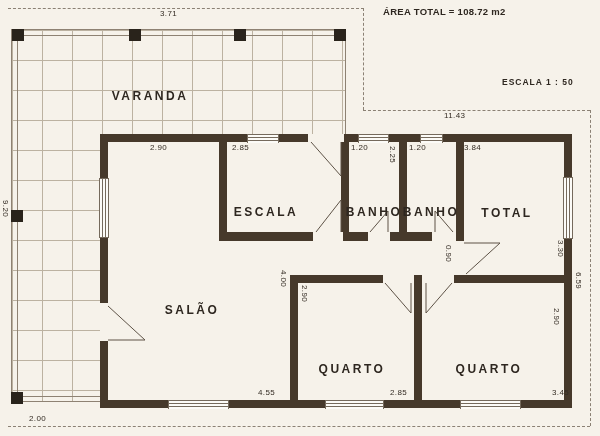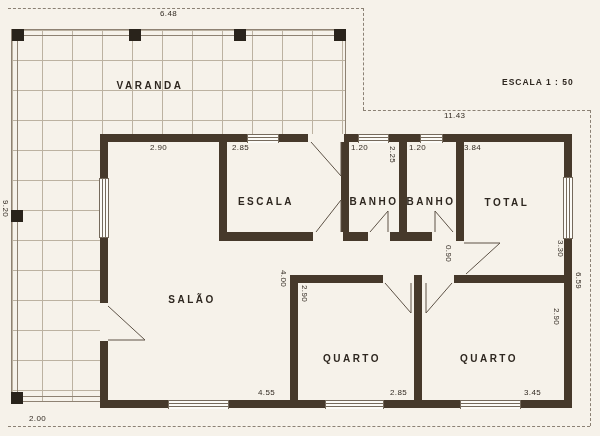--- a/index.html
+++ b/index.html
@@ -25,37 +25,38 @@
   .pillar{width:12px;height:12px;background:#29231b;}
   .wall{background:var(--wall,#46392b);}
   
   .win-h{height:9px;background:repeating-linear-gradient(to bottom,#756a5c 0 1px,#fcfbf7 1px 3px);border-left:1px solid #756a5c;border-right:1px solid #756a5c;}
   .win-v{width:10px;background:repeating-linear-gradient(to right,#756a5c 0 1px,#fcfbf7 1px 3px);border-top:1px solid #756a5c;border-bottom:1px solid #756a5c;}
   
   .notes{left:383px;top:6px;width:210px;color:var(--ink,#2e2720);}
   .notes div{position:static;font-size:9.5px;font-weight:bold;letter-spacing:.3px;margin-bottom:9px;white-space:nowrap;}
   .scale-label{left:502px;top:77px;font-size:8.5px;font-weight:bold;letter-spacing:1px;color:var(--ink,#2e2720);white-space:nowrap;text-align:center;}
   
-  .room-label{transform:translate(-50%,-50%);font-size:10px;font-weight:bold;letter-spacing:2.5px;color:var(--ink,#2e2720);white-space:nowrap;}
+  .room-label{transform:translate(-50%,-50%);font-size:12px;font-weight:bold;letter-spacing:2.5px;color:var(--ink,#2e2720);white-space:nowrap;margin-top:11px;}
   .dim{font-size:8px;letter-spacing:.4px;color:#332b23;white-space:nowrap;line-height:1;}
   .dim.vert{writing-mode:vertical-rl;}
   svg.overlay{left:0;top:0;}
 </style>
 </head>
 <body>
 
 <div class="sheet" style="--paper: #f6f2ea; --wall: #46392b; --grid: #b3a795; --ink: #2e2720; --line: #5e5347; --boundary: #8b8174;">
 
   <div class="dash-h" style="left:8px;top:8px;width:356px"></div>
   <div class="dash-v" style="left:363px;top:8px;height:102px"></div>
   <div class="dash-h" style="left:363px;top:110px;width:227px"></div>
   <div class="dash-v" style="left:590px;top:110px;height:316px"></div>
   <div class="dash-h" style="left:8px;top:426px;width:582px"></div>
 
   <div class="notes">
+    <div>ÁREA TOTAL = 108.72 m2</div>
   </div>
   <div class="scale-label">ESCALA 1 : 50</div>
 
   <div class="grid" style="left:12px;top:30px;width:333px;height:104px"></div>
   <div class="grid" style="left:12px;top:134px;width:88px;height:268px;background-position:0 0,0 16px"></div>
 
   <div class="beam-h" style="left:12px;top:29px;width:333px;height:7px"></div>
   <div class="beam-v" style="left:11px;top:29px;width:7px;height:373px"></div>
   <div class="beam-h" style="left:12px;top:396px;width:89px;height:6px"></div>
   <div class="edge" style="left:345px;top:29px;width:1px;height:105px"></div>
@@ -118,34 +119,34 @@
 
   <div id="labels" style="left:0;top:0;width:600px;height:436px">
       <span class="room-label" style="left: 150px; top: 85px;">VARANDA</span>
       <span class="room-label" style="left: 266px; top: 201px;">ESCALA</span>
       <span class="room-label" style="left: 374px; top: 201px;">BANHO</span>
       <span class="room-label" style="left: 431px; top: 201px;">BANHO</span>
       <span class="room-label" style="left: 507px; top: 202px;">TOTAL</span>
       <span class="room-label" style="left: 192px; top: 299px;">SALÃO</span>
       <span class="room-label" style="left: 352px; top: 358px;">QUARTO</span>
       <span class="room-label" style="left: 489px; top: 358px;">QUARTO</span>
-      <span class="dim" style="left: 160px; top: 10px;">6.48</span>
+      <span class="dim" style="left: 160px; top: 10px;">3.71</span>
       <span class="dim" style="left: 444px; top: 112px;">11.43</span>
       <span class="dim" style="left: 150px; top: 144px;">2.90</span>
       <span class="dim" style="left: 232px; top: 144px;">2.85</span>
       <span class="dim" style="left: 351px; top: 144px;">1.20</span>
       <span class="dim vert" style="left: 388px; top: 146px;">2.25</span>
       <span class="dim" style="left: 409px; top: 144px;">1.20</span>
       <span class="dim" style="left: 464px; top: 144px;">3.84</span>
       <span class="dim vert" style="left: 1px; top: 200px;">9.20</span>
       <span class="dim vert" style="left: 279px; top: 270px;">4.00</span>
       <span class="dim vert" style="left: 300px; top: 285px;">2.90</span>
       <span class="dim vert" style="left: 444px; top: 245px;">0.90</span>
       <span class="dim vert" style="left: 556px; top: 240px;">3.30</span>
       <span class="dim vert" style="left: 574px; top: 272px;">6.59</span>
       <span class="dim vert" style="left: 552px; top: 308px;">2.90</span>
       <span class="dim" style="left: 29px; top: 415px;">2.00</span>
       <span class="dim" style="left: 258px; top: 389px;">4.55</span>
       <span class="dim" style="left: 390px; top: 389px;">2.85</span>
-      <span class="dim" style="left: 524px; top: 389px; text-align: center;">3.45</span>
+      <span class="dim" style="left: 552px; top: 389px; text-align: center;">3.45</span>
     </div>
 
 </div>
 
 </body></html>

